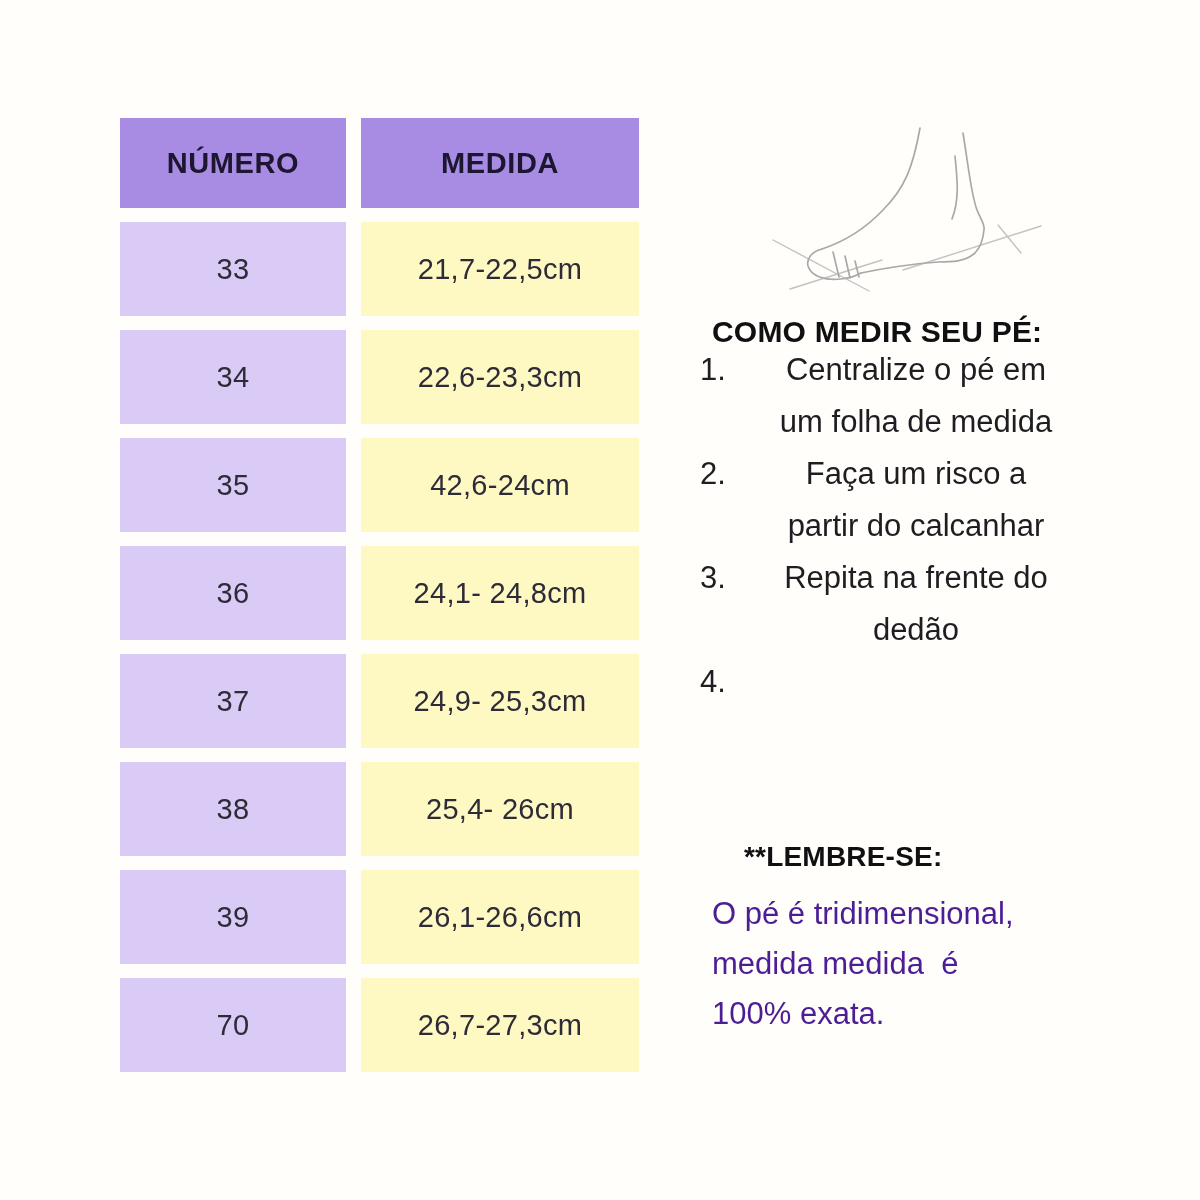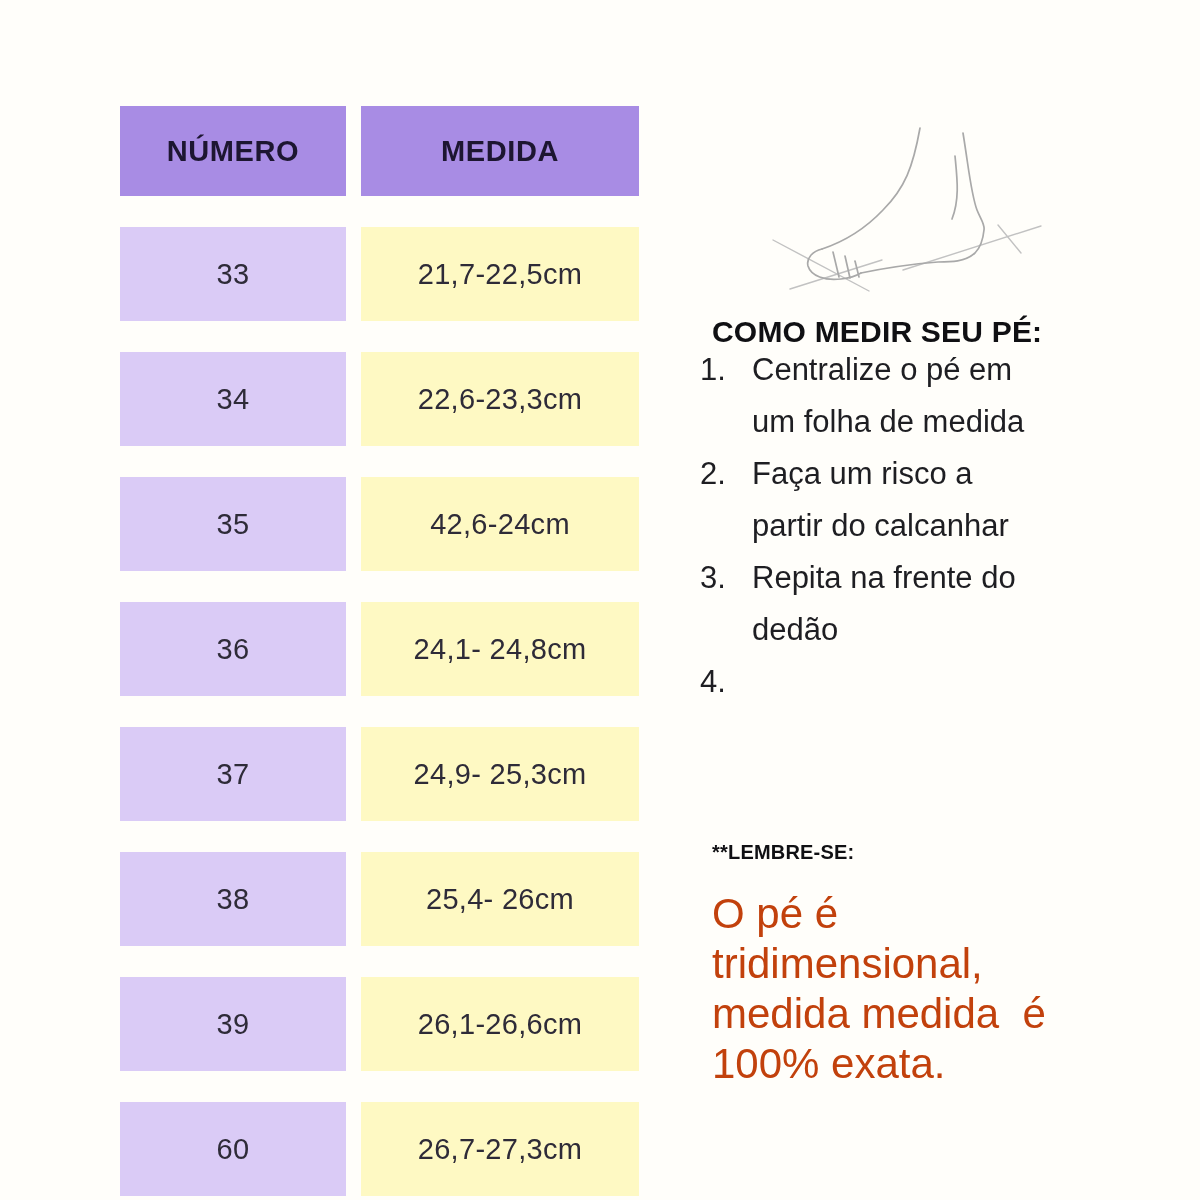--- a/index.html
+++ b/index.html
@@ -7,21 +7,21 @@
     width: 1200px; height: 1200px;
     background: #fffefa;
     font-family: "Liberation Sans", sans-serif;
     position: relative;
     overflow: hidden;
   }
   .canvas { position: absolute; inset: 0; }
 
   
   .size-table {
-    position: absolute; left: 120px; top: 106px;
+    position: absolute; left: 120px; top: 118px;
     display: grid;
     grid-template-columns: 226px 278px;
     column-gap: 15px;
     row-gap: 14px;
   }
   .cell {
     display: flex; align-items: center; justify-content: center;
     text-align: center;
   }
   .hcell {
@@ -30,53 +30,52 @@
     color: #1d1631;
     font-size: 29px;
     font-weight: 700;
     letter-spacing: 0.6px;
   }
   .rcell {
     height: 94px;
     font-size: 29px;
     color: #2e2b38;
     letter-spacing: 0.3px;
-    margin-top: 17px;
   }
   .c1 { background: #dacbf6; }
   .c2 { background: #fef9c3; }
 
   
   .foot-art { position: absolute; left: 755px; top: 112px; }
 
   .guide-title {
     position: absolute; left: 712px; top: 291px;
     font-size: 30px; font-weight: 700; color: #101013;
     letter-spacing: 0.2px;
     white-space: nowrap;
     margin-top: 24px;
   }
   .steps {
     position: absolute; left: 700px; top: 344px; width: 380px;
     font-size: 31px; color: #1e1e22;
   }
   .step { display: flex; align-items: flex-start; }
   .step-num { width: 52px; line-height: 52px; text-align: left; }
-  .step-body { flex: 1; text-align: left; }
+  .step-body { flex: 1; text-align: center; }
   .step-line { display: block; line-height: 52px; white-space: pre-wrap; }
 
   .reminder-title {
-    position: absolute; left: 712px; top: 841px;
-    font-size: 20px; font-weight: 700; color: #101013;
+    position: absolute; left: 744px; top: 841px;
+    font-size: 28px; font-weight: 700; color: #101013;
     letter-spacing: 0.2px;
     white-space: nowrap;
   }
   .reminder {
     position: absolute; left: 712px; top: 889px; width: 380px;
-    font-size: 42px; color: #c2410c;
+    font-size: 31px; color: #4c1d95;
   }
   .reminder-line { display: block; line-height: 50px; white-space: pre-wrap; }
 </style>
 </head>
 <body>
 
 <div class="canvas">
 
   <div class="size-table">
     <div class="cell hcell">NÚMERO</div>
@@ -96,21 +95,21 @@
 
     <div class="cell rcell c1">37</div>
     <div class="cell rcell c2">24,9- 25,3cm</div>
 
     <div class="cell rcell c1">38</div>
     <div class="cell rcell c2">25,4- 26cm</div>
 
     <div class="cell rcell c1">39</div>
     <div class="cell rcell c2">26,1-26,6cm</div>
 
-    <div class="cell rcell c1">60</div>
+    <div class="cell rcell c1">70</div>
     <div class="cell rcell c2">26,7-27,3cm</div>
   </div>
 
   <svg class="foot-art" width="300" height="188" viewBox="0 0 300 188">
     <g fill="none" stroke-linecap="round" stroke-linejoin="round">
 
       <g stroke="#c2c2c2" stroke-width="1.4">
         <path d="M18,128 L114,179"></path>
         <path d="M35,177 L127,148"></path>
         <path d="M148,158 L286,114"></path>

